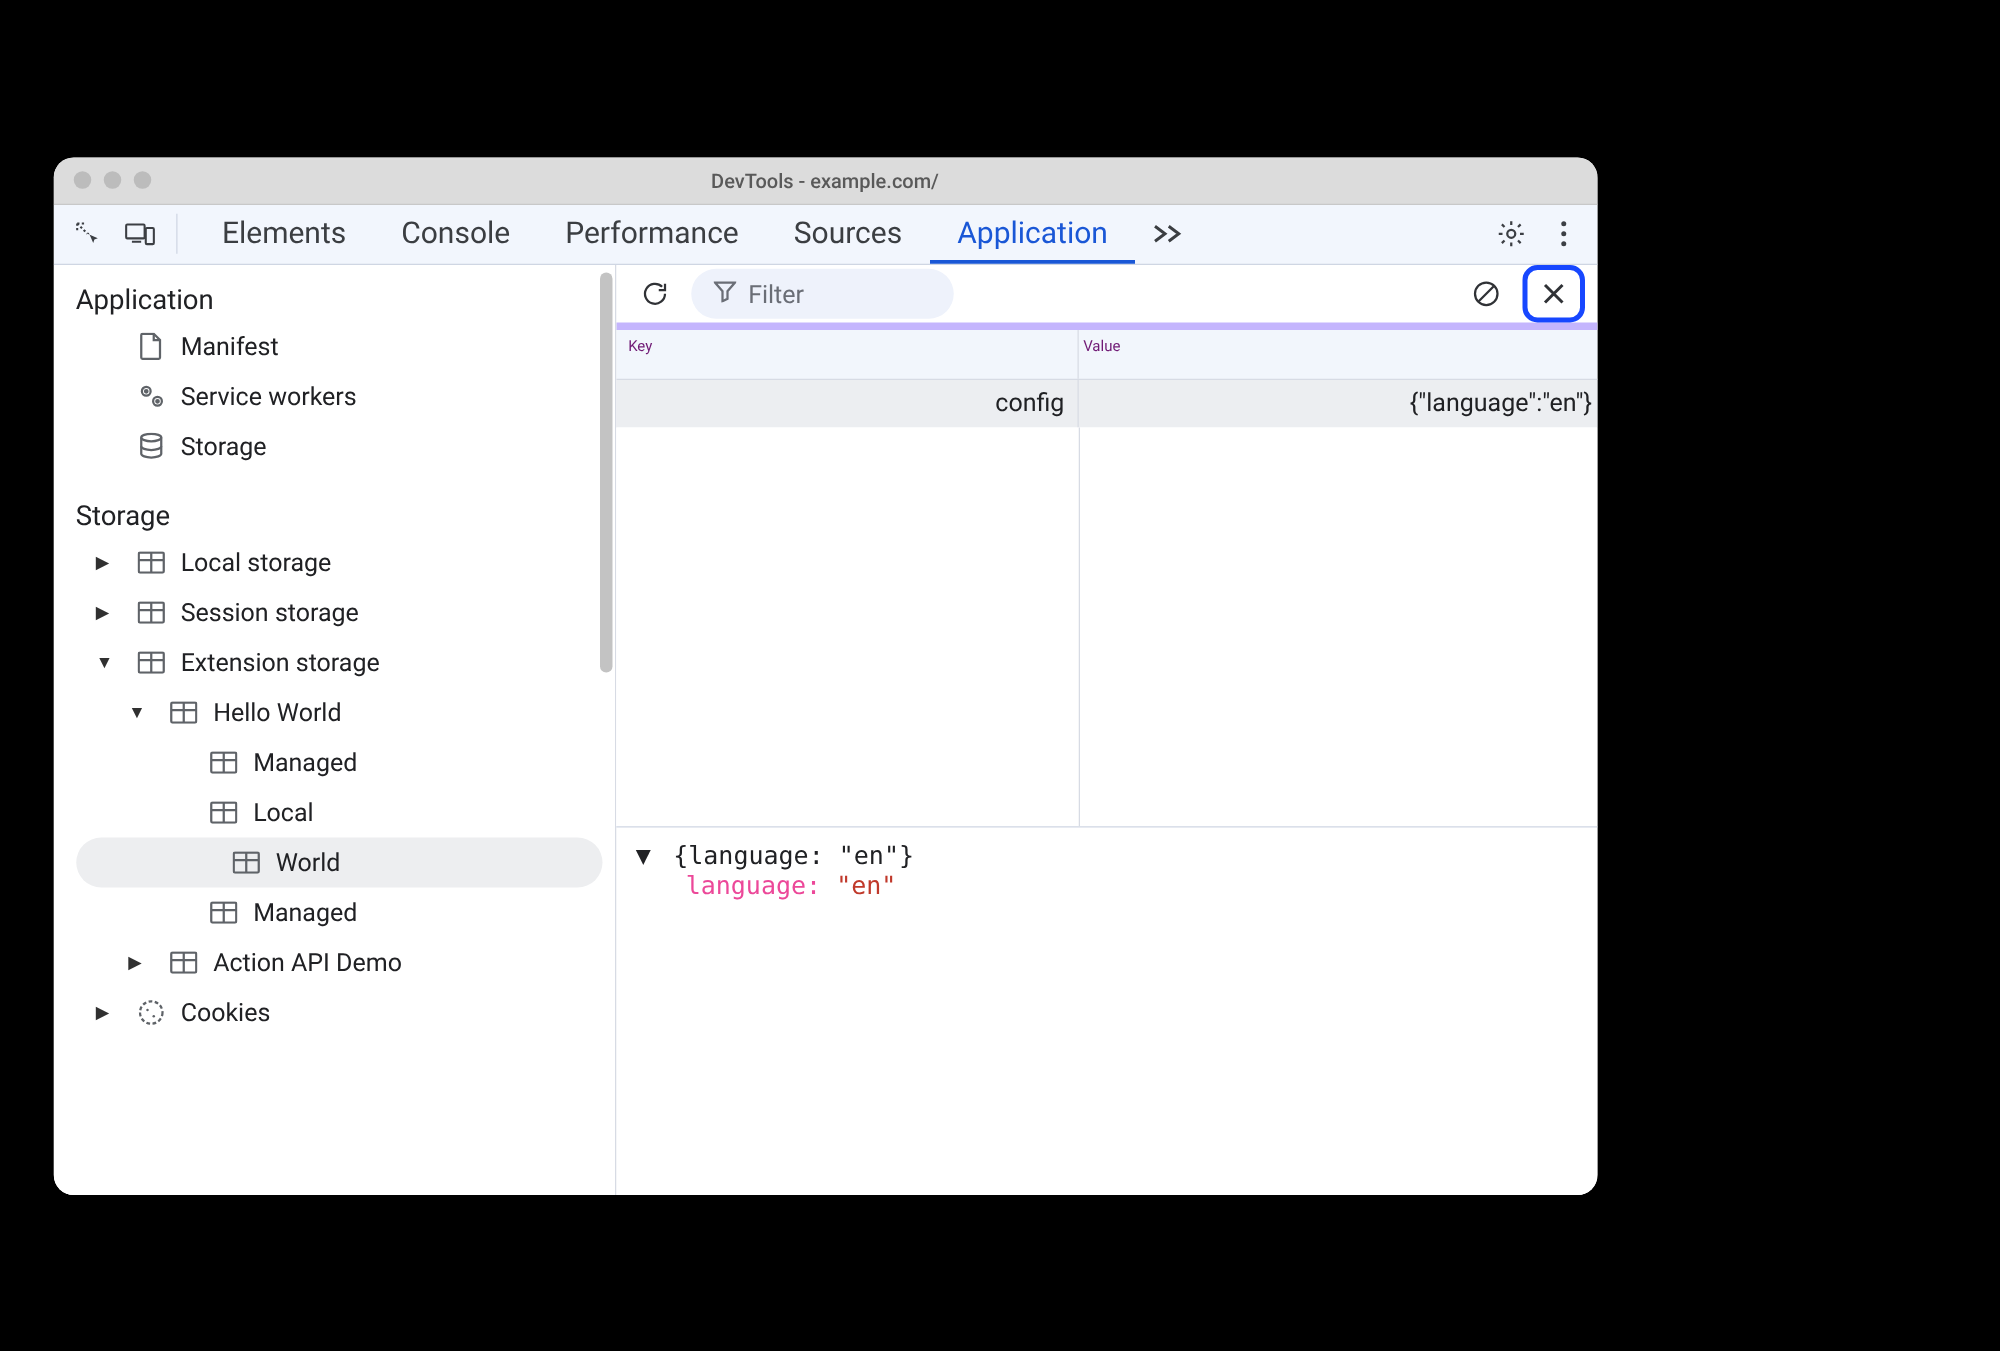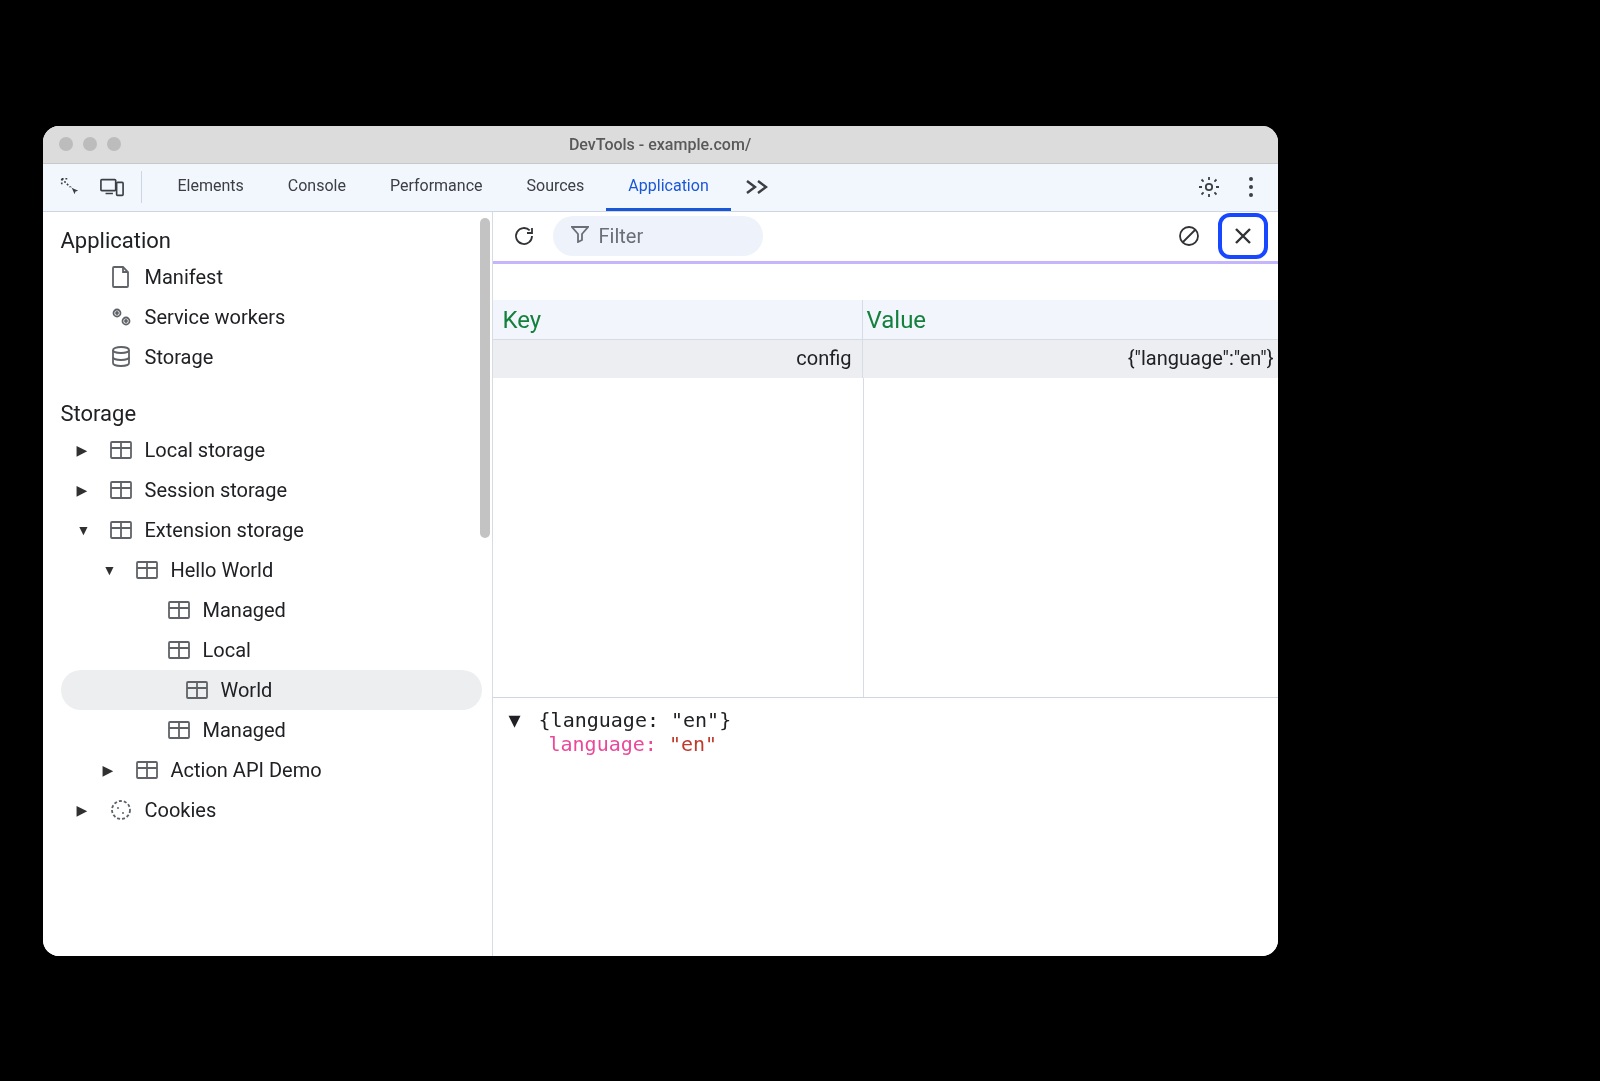--- a/index.html
+++ b/index.html
@@ -57,21 +57,21 @@
   }
   .toolbutton {
     width: 42px; height: 42px;
     display: flex; align-items: center; justify-content: center;
     color: #3c3f44;
   }
   .divider-v { width:1px; height:32px; background:#cfd6e3; margin: 0 8px; }
   .tabs { display: flex; align-items: stretch; height: 100%; gap: 0; margin-left: 6px; }
   .tab {
     display: flex; align-items: center; padding: 0 22px;
-    font-size: 16px; color: #3b3e42; font-weight: 400;
+    font-size: 24px; color: #3b3e42; font-weight: 400;
     border-bottom: 3px solid transparent; cursor: pointer;
   }
   .tab.active { color:#1a57d6; border-bottom-color:#1a57d6; }
   .overflow { display:flex; align-items:center; padding:0 12px; color:#3b3e42; font-size:26px; }
   .spacer { flex:1; }
 
   
   .content { flex:1; display:flex; min-height:0; }
   .sidebar {
     width: 450px; border-right: 1px solid #d7dbe4; overflow:hidden;
@@ -92,37 +92,37 @@
   .indent-4 { padding-left: 124px; }
 
   .scroll-thumb {
     position:absolute; right:2px; top:6px; width:10px; height:320px;
     background:#c3c3c3; border-radius:6px;
   }
 
   
   .main { flex:1; display:flex; flex-direction:column; min-width:0; }
   .main-toolbar {
-    height:52px; background:#fff; border-bottom:3px solid #c4b5fd;
+    height:52px; background:#fff; border-bottom:6px solid #c4b5fd;
     display:flex; align-items:center; gap:12px; padding: 0 10px 0 14px;
   }
   .filter-pill {
     display:flex; align-items:center; gap:10px;
     background:#eef2fb; border-radius:26px; height:40px;
     padding: 0 120px 0 18px; color:#6a6e76; font-size:20px;
   }
   .circle-hl {
     border:4px solid #1747ff; border-radius:12px; padding:2px 4px;
     display:flex; align-items:center; justify-content:center;
   }
   .icon-btn { width:34px; height:34px; display:flex; align-items:center; justify-content:center; color:#303236; }
 
   .table-head {
     display:flex; background:#f2f6fc; height:40px; border-bottom:1px solid #d7dbe4;
-    font-size:24px; color:#15803d;margin-top:36px;
+    font-size:12px; color:#701a75;
   }
   .col-k { width:370px; border-right:1px solid #d7dbe4; padding:6px 10px; }
   .col-v { flex:1; padding:6px 4px; }
   .table-row {
     display:flex; height:38px; font-size:20px; color:#202124;
     background:#eceef1;
     text-align:right;
   }
   .table-area { flex: 0 0 auto; }
   .empty-rows { height: 320px; background:#fff; border-bottom:1px solid #cfd6e3; position:relative; }

